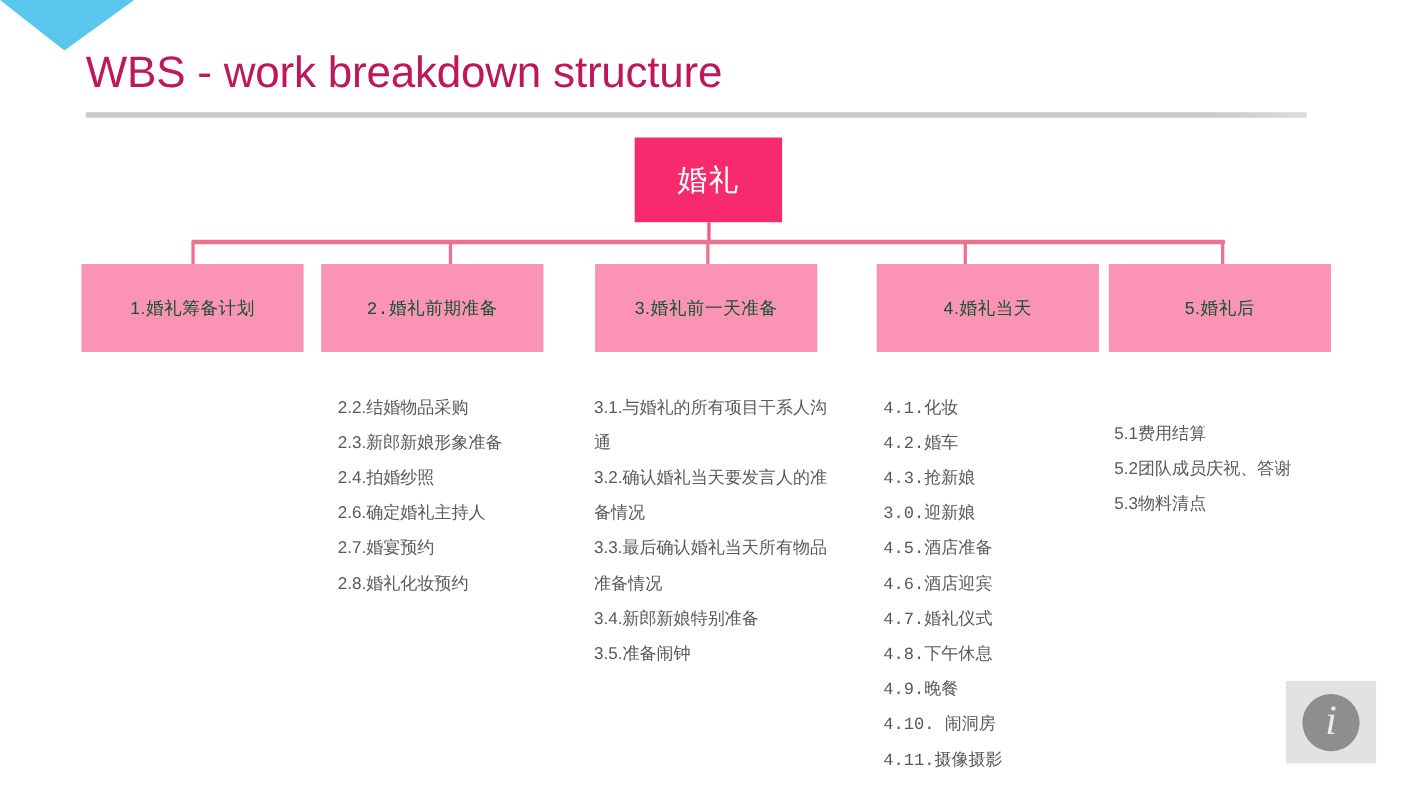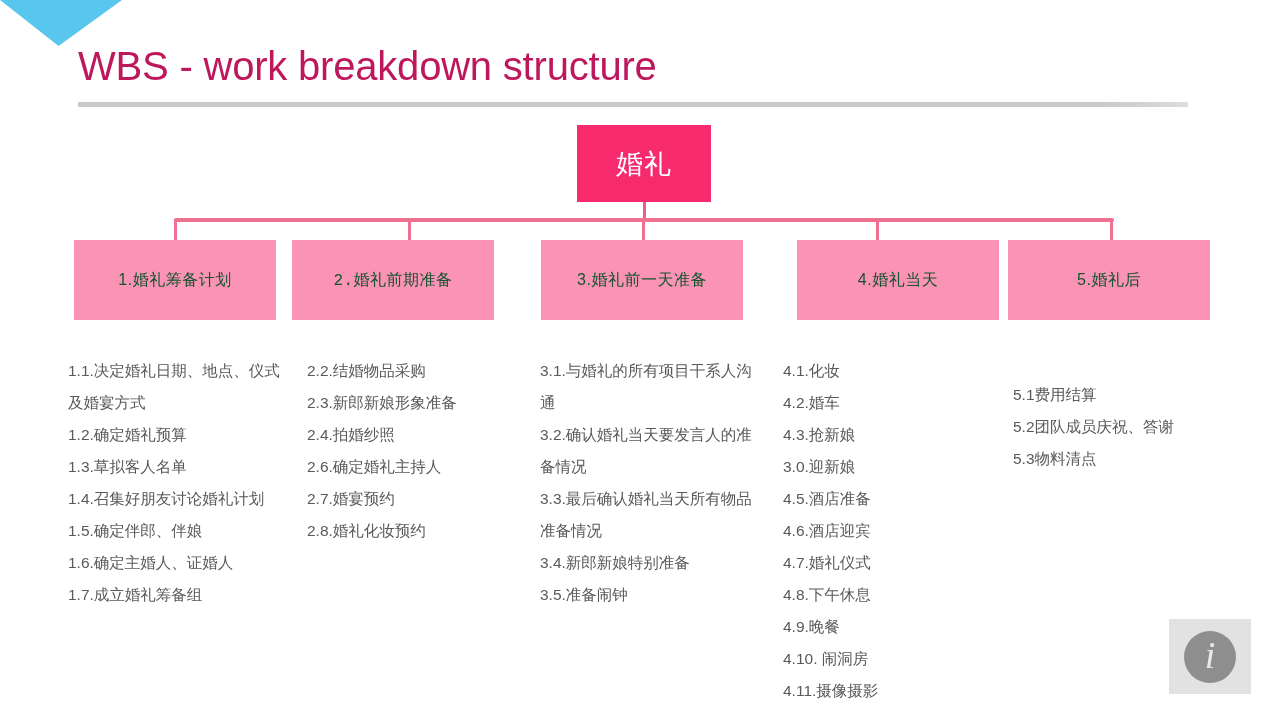--- a/index.html
+++ b/index.html
@@ -153,48 +153,39 @@
   <div class="conn conn-drop" style="left:642px;"></div>
   <div class="conn conn-drop" style="left:876px;"></div>
   <div class="conn conn-drop" style="left:1110px;"></div>
 
   <div class="l2-box" style="left:74px;">1.婚礼筹备计划</div>
   <div class="l2-box" style="left:292px;font-family:Liberation Mono, monospace;">2.婚礼前期准备</div>
   <div class="l2-box" style="left:541px;">3.婚礼前一天准备</div>
   <div class="l2-box" style="left:771px;margin-left:26px;">4.婚礼当天</div>
   <div class="l2-box" style="left:1008px;">5.婚礼后</div>
 
-  <div class="task-col" style="left:68px;  width:212px;">
-    <div class="task-item">1.1.决定婚礼日期、地点、仪式及婚宴方式</div>
-    <div class="task-item">1.2.确定婚礼预算</div>
-    <div class="task-item">1.3.草拟客人名单</div>
-    <div class="task-item">1.4.召集好朋友讨论婚礼计划</div>
-    <div class="task-item">1.5.确定伴郎、伴娘</div>
-    <div class="task-item">1.6.确定主婚人、证婚人</div>
-    <div class="task-item">1.7.成立婚礼筹备组</div>
-  </div>
 
   <div class="task-col" style="left:307px; width:215px;">
     <div class="task-item">2.2.结婚物品采购</div>
     <div class="task-item">2.3.新郎新娘形象准备</div>
     <div class="task-item">2.4.拍婚纱照</div>
     <div class="task-item">2.6.确定婚礼主持人</div>
     <div class="task-item">2.7.婚宴预约</div>
     <div class="task-item">2.8.婚礼化妆预约</div>
   </div>
 
   <div class="task-col" style="left:540px; width:215px;">
     <div class="task-item">3.1.与婚礼的所有项目干系人沟通</div>
     <div class="task-item">3.2.确认婚礼当天要发言人的准备情况</div>
     <div class="task-item">3.3.最后确认婚礼当天所有物品准备情况</div>
     <div class="task-item">3.4.新郎新娘特别准备</div>
     <div class="task-item">3.5.准备闹钟</div>
   </div>
 
-  <div class="task-col" style="left:783px; width:200px;">
+  <div class="task-col" style="left:803px; width:200px;font-family:Liberation Mono, monospace;">
     <div class="task-item">4.1.化妆</div>
     <div class="task-item">4.2.婚车</div>
     <div class="task-item">4.3.抢新娘</div>
     <div class="task-item">3.0.迎新娘</div>
     <div class="task-item">4.5.酒店准备</div>
     <div class="task-item">4.6.酒店迎宾</div>
     <div class="task-item">4.7.婚礼仪式</div>
     <div class="task-item">4.8.下午休息</div>
     <div class="task-item">4.9.晚餐</div>
     <div class="task-item">4.10. 闹洞房</div>

